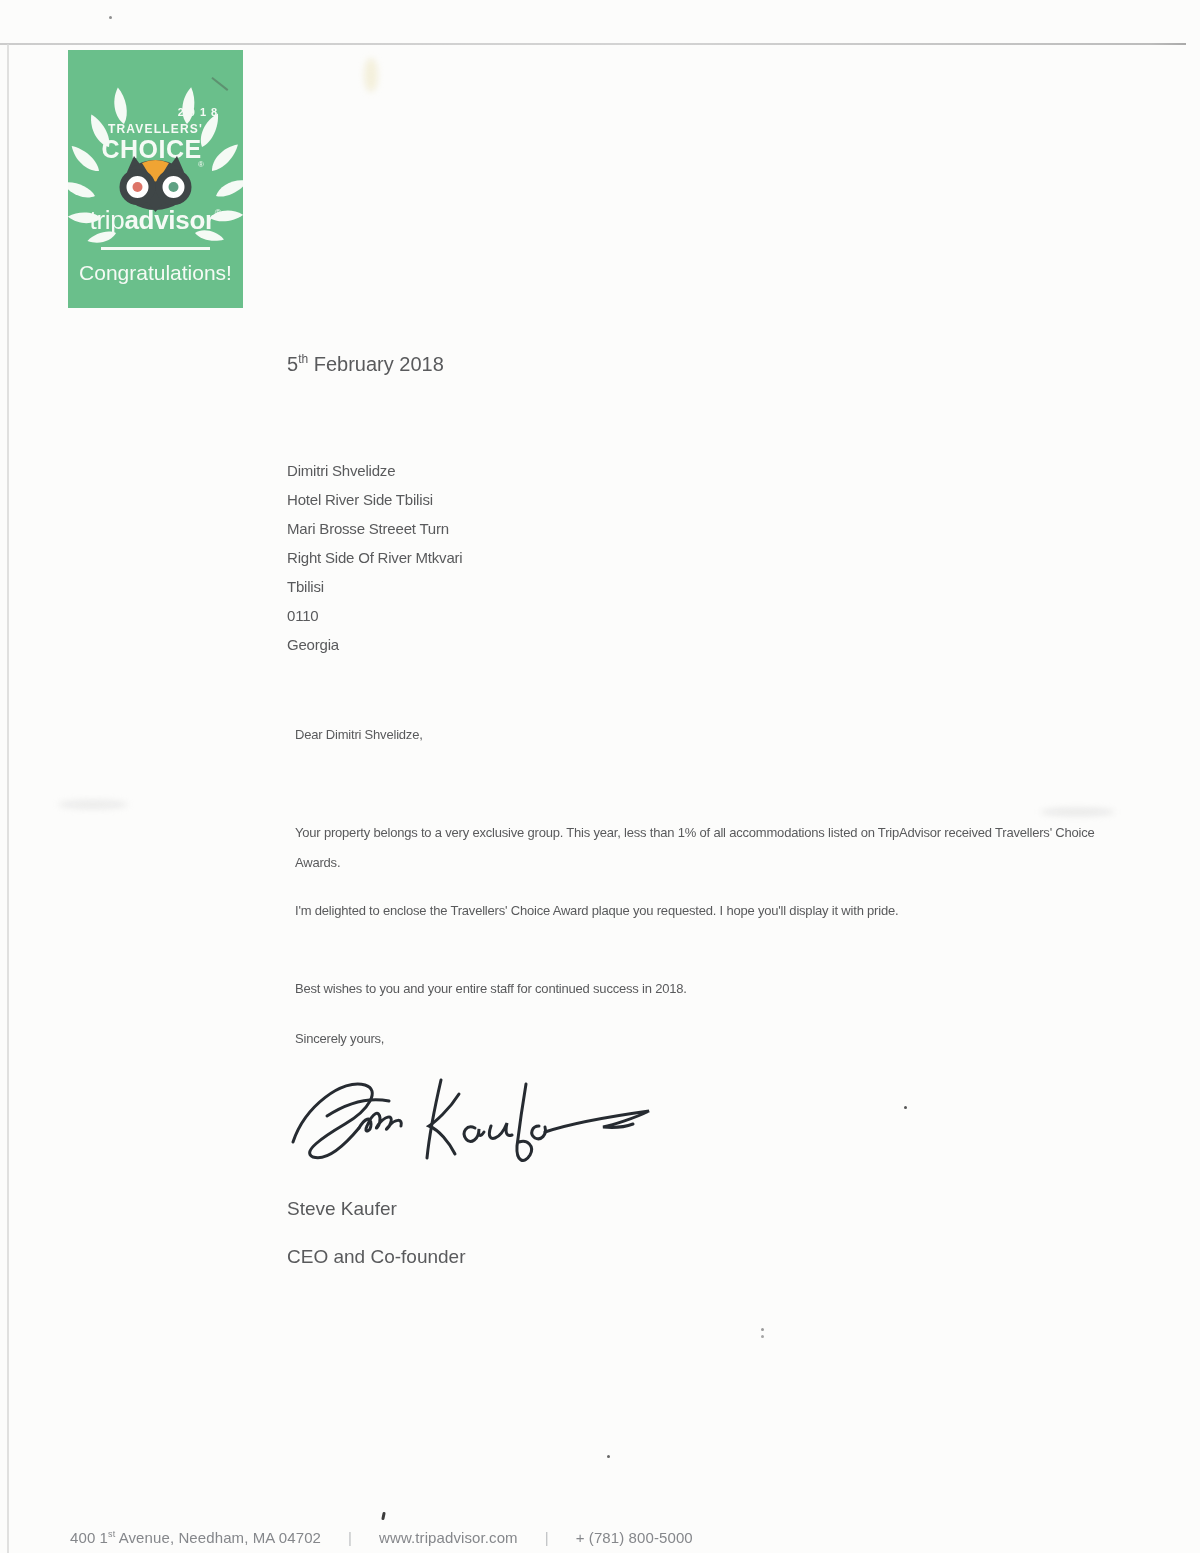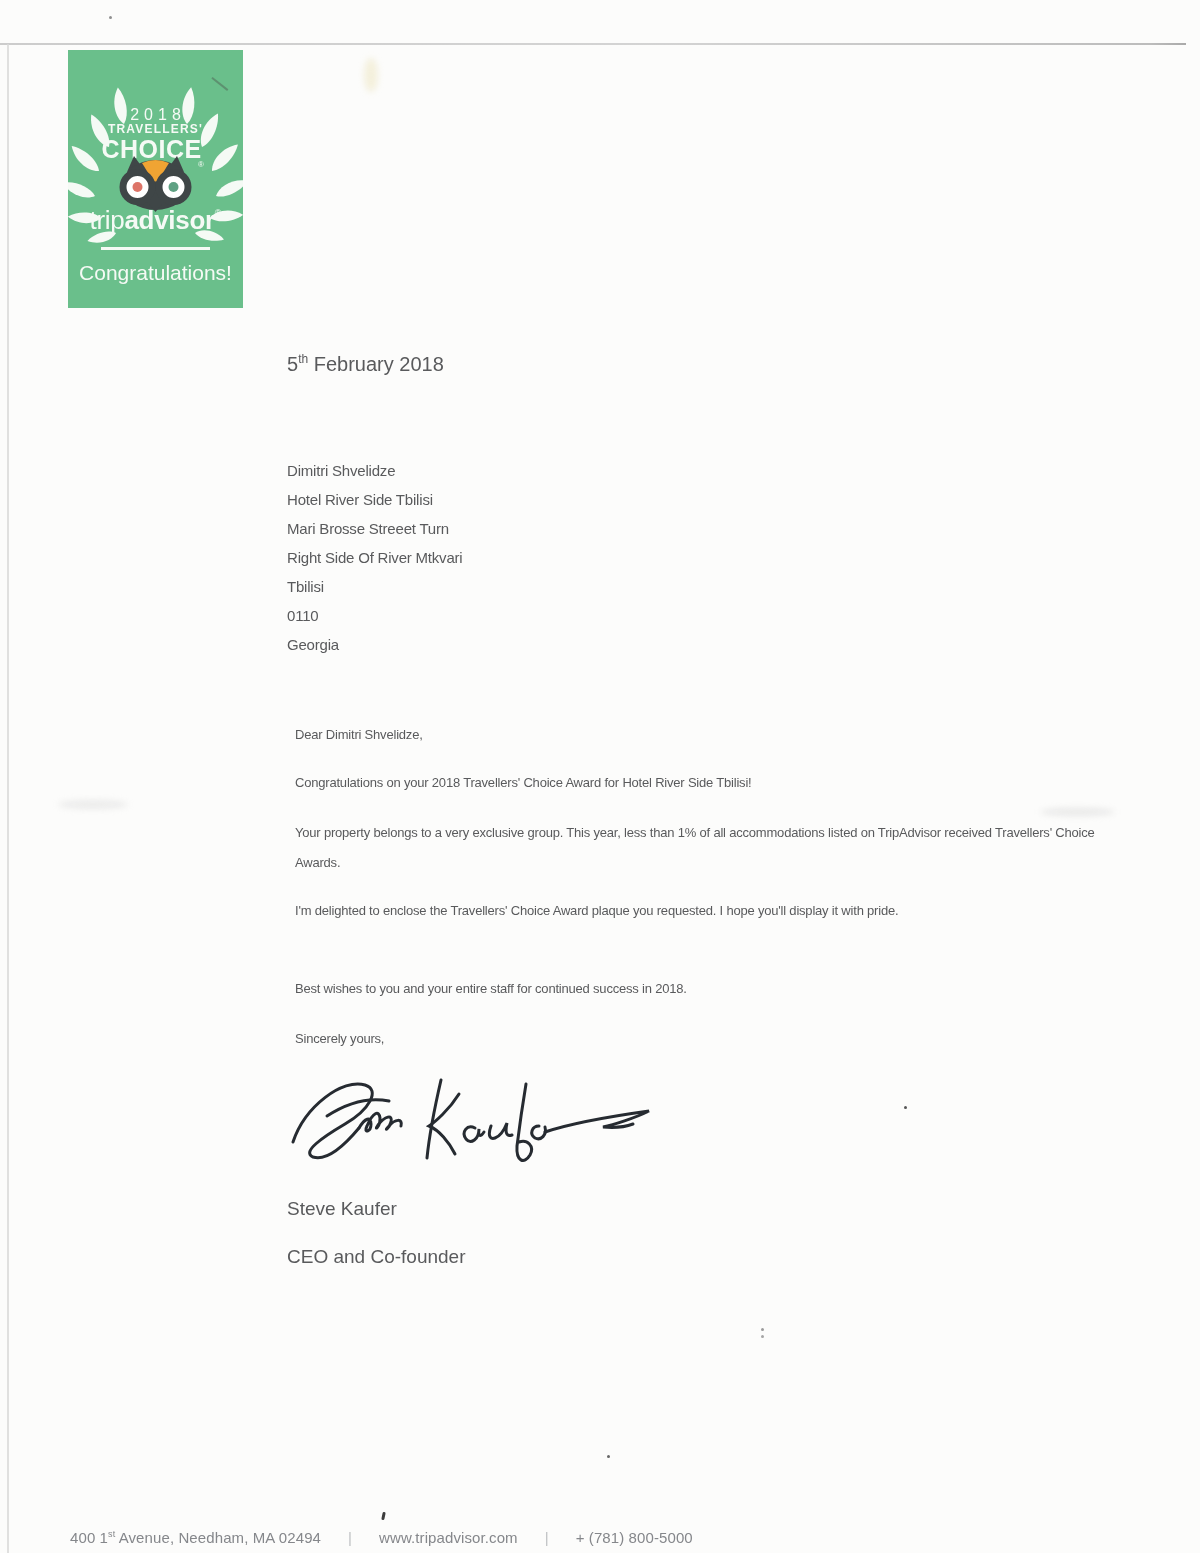--- a/index.html
+++ b/index.html
@@ -14,21 +14,21 @@
     background:linear-gradient(to right,#bcbcbc,#c6c6c6 55%,#a7a7a7 97%,#8e8e8e);opacity:.75;}
   .scan-left{position:absolute;left:7px;top:44px;width:2px;height:1509px;background:#d8d8d8;opacity:.8;}
   .speck{position:absolute;background:#8f8f8f;border-radius:50%;}
   .smudge{position:absolute;border-radius:50%;filter:blur(3px);}
 
   
   .badge{position:absolute;left:68px;top:50px;width:175px;height:258px;
     background:#6abf8b;color:#f5faf5;text-align:center;}
   .badge .laurel{position:absolute;left:0;top:0;}
   .badge-year{position:absolute;top:56px;left:0;width:100%;
-    font-size:16px;font-weight:normal;letter-spacing:5px;text-indent:5px;}
+    font-size:11px;font-weight:bold;letter-spacing:5px;text-indent:5px;padding-left:42px;}
   .badge-line1{position:absolute;top:72px;left:0;width:100%;
     font-size:12px;font-weight:bold;letter-spacing:1.2px;}
   .badge-line2{position:absolute;top:85px;left:0;width:100%;
     font-size:25px;font-weight:bold;letter-spacing:.5px;}
   .badge-line2 .tm{font-size:8px;vertical-align:14px;letter-spacing:0;}
   .owl{position:absolute;left:47px;top:105px;}
   .owl-reg{position:absolute;left:130px;top:110px;font-size:8px;}
   .brand{position:absolute;top:155px;left:0;width:100%;font-size:26px;letter-spacing:-.3px;}
   .brand .trip{font-weight:400;}
   .brand .advisor{font-weight:bold;}
@@ -126,21 +126,20 @@
     <div>Dimitri Shvelidze</div>
     <div>Hotel River Side Tbilisi</div>
     <div>Mari Brosse Streeet Turn</div>
     <div>Right Side Of River Mtkvari</div>
     <div>Tbilisi</div>
     <div>0110</div>
     <div>Georgia</div>
   </div>
 
   <p class="block letter-text salutation">Dear Dimitri Shvelidze,</p>
-  <p class="block letter-text p1">Congratulations on your 2018 Travellers' Choice Award for Hotel River Side Tbilisi!</p>
   <p class="block letter-text p2">Your property belongs to a very exclusive group. This year, less than 1% of all accommodations listed on TripAdvisor received Travellers' Choice Awards.</p>
   <p class="block letter-text p3">I'm delighted to enclose the Travellers' Choice Award plaque you requested. I hope you'll display it with pride.</p>
   <p class="block letter-text p4">Best wishes to you and your entire staff for continued success in 2018.</p>
   <p class="block letter-text closing">Sincerely yours,</p>
 
   <svg class="signature" width="380" height="122" viewBox="0 0 380 122" fill="none" stroke="#262b31" stroke-width="3" stroke-linecap="round">
     <path d="M10,76 C22,40 60,12 82,19 C98,24 86,44 62,58 C40,71 18,86 30,91 C46,96 66,74 76,62"></path>
     <path d="M44,50 C64,37 86,31 106,35"></path>
     <path d="M76,62 C82,52 88,50 88,58 C88,66 80,68 84,60 C90,46 96,44 97,52 C98,60 90,66 95,59 C102,50 110,48 108,56 C106,63 100,66 106,60 C112,53 120,52 118,60"></path>
     <path d="M158,14 C152,40 146,72 144,92"></path>
@@ -148,15 +147,15 @@
     <path d="M192,62 C184,58 178,66 183,73 C188,79 196,73 196,63 C195,70 197,72 201,66"></path>
     <path d="M208,60 C205,68 206,74 212,72 C218,70 222,62 224,57 C222,66 223,71 229,69"></path>
     <path d="M243,18 C239,42 236,64 234,80 C233,95 241,99 247,89 C252,80 244,73 236,76"></path>
     <path d="M256,60 C249,60 246,68 252,72 C258,75 264,69 262,61"></path>
     <path d="M262,66 C292,56 330,50 366,45 C352,52 330,59 320,61 C331,62 342,61 350,58"></path>
   </svg>
 
   <div class="block signer-name">Steve Kaufer</div>
   <div class="block signer-title">CEO and Co-founder</div>
 
-  <div class="footer"><span><span>400 1</span><sup>st</sup><span> Avenue, Needham, MA 02494</span></span><span class="sep">|</span><span>www.tripadvisor.com</span><span class="sep">|</span><span>+ (781) 800-5000</span></div>
+  <div class="footer"><span><span>400 1</span><sup>st</sup><span> Avenue, Needham, MA 04702</span></span><span class="sep">|</span><span>www.tripadvisor.com</span><span class="sep">|</span><span>+ (781) 800-5000</span></div>
 
 </div>
 
 </body></html>

